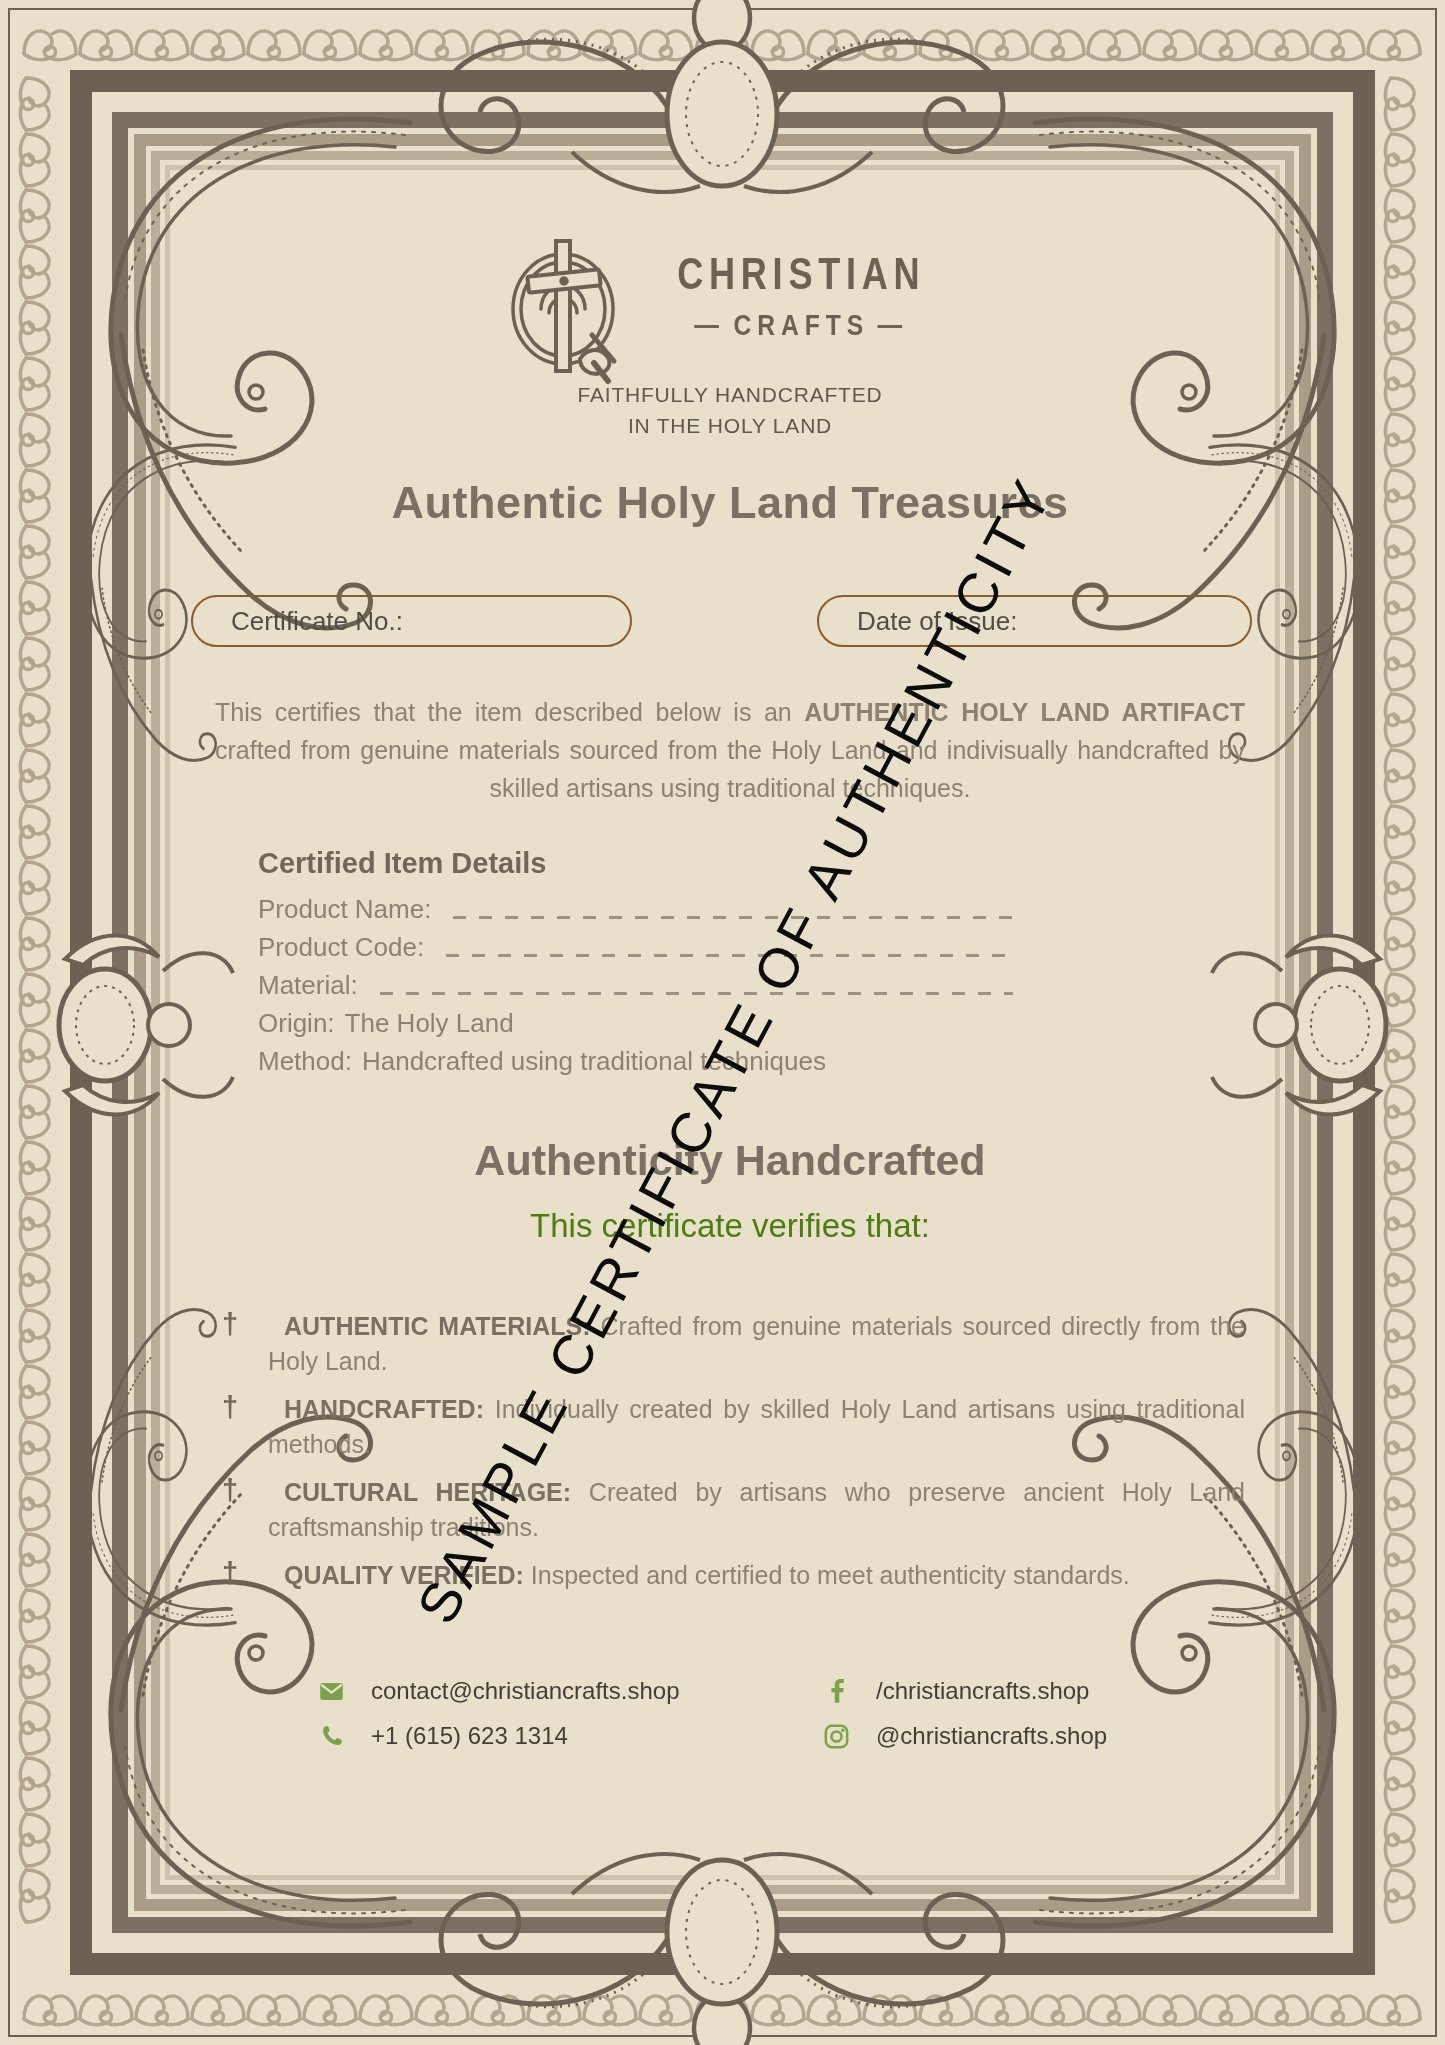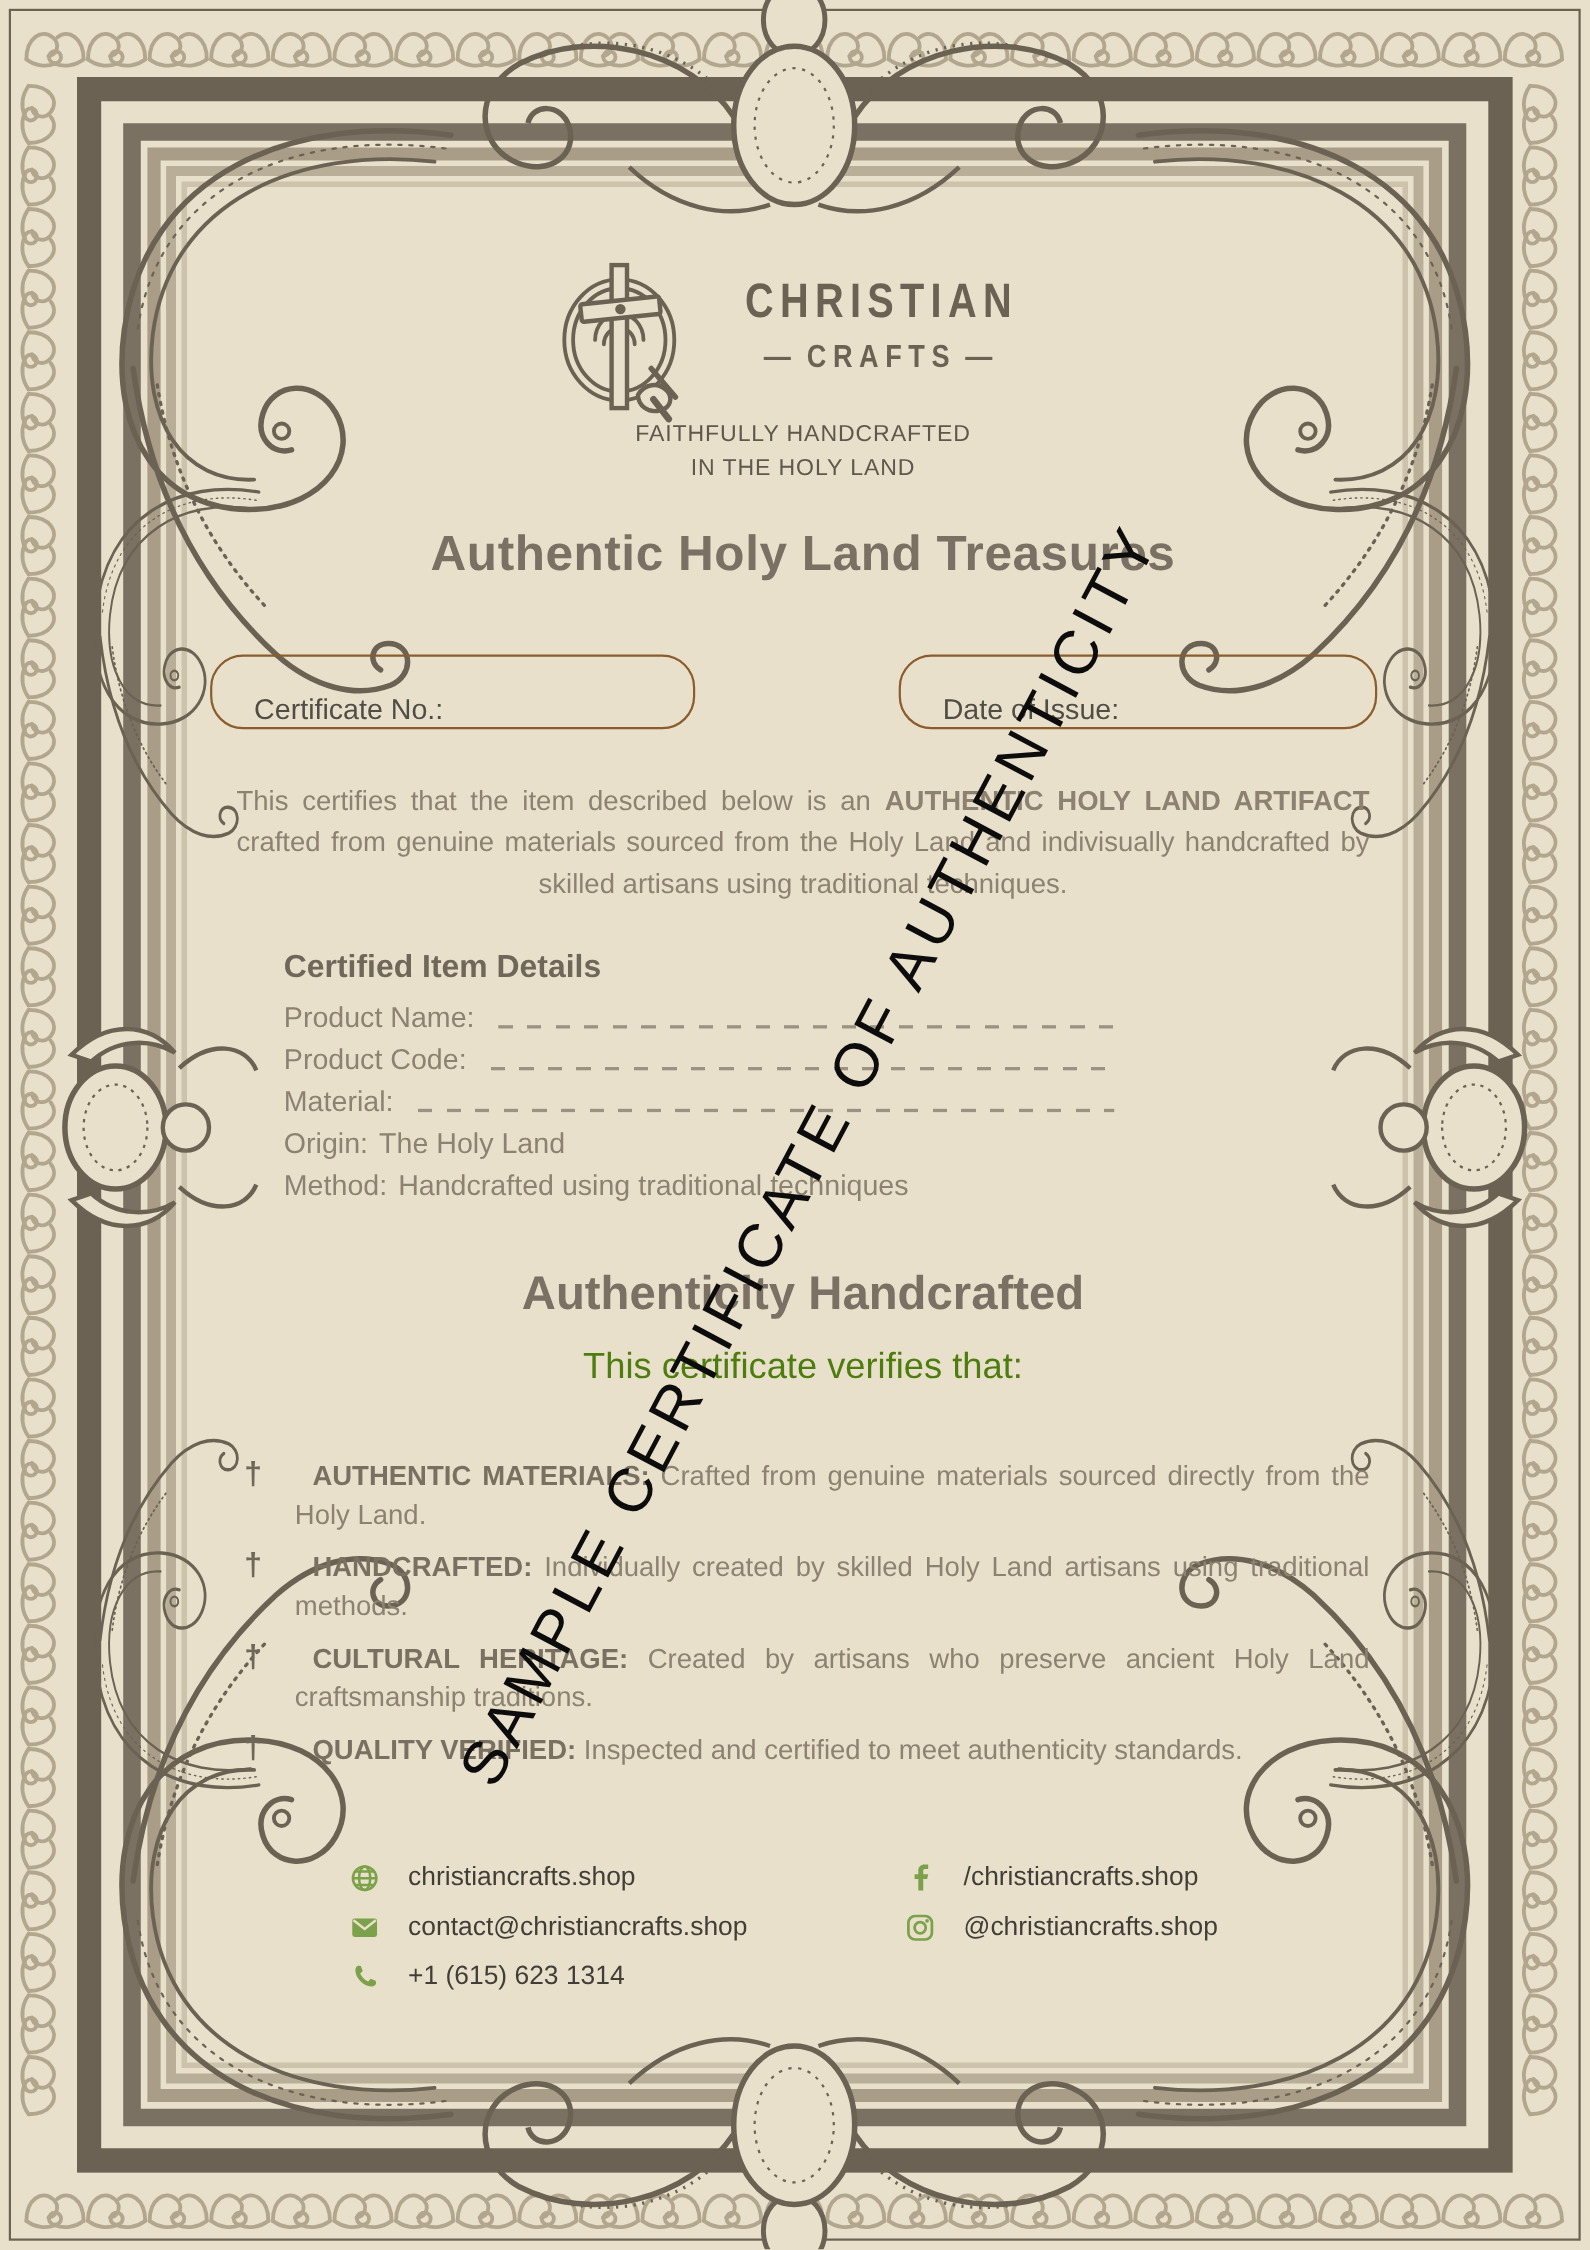--- a/index.html
+++ b/index.html
@@ -35,22 +35,22 @@
   }
   .brand-sub{
     margin-top:10px;font-size:29px;font-weight:bold;color:#6b6254;letter-spacing:7px;
     transform:scaleX(.85);transform-origin:center;text-align:center;white-space:nowrap;
     display:flex;justify-content:center;gap:10px;align-items:center;
   }
   .tagline{margin-top:4px;text-align:center;font-size:21px;line-height:31px;letter-spacing:.8px;color:#5f584c;font-weight:500;}
   .cert-title{margin-top:36px;text-align:center;font-size:45px;font-weight:bold;color:#7a7164;letter-spacing:.5px;}
   .boxes{margin-top:66px;margin-left:-24px;width:1061px;display:flex;justify-content:space-between;}
   .field-box{
-    height:68px;border:2.5px solid #8b5c2c;border-radius:30px;background:transparent;
-    display:flex;align-items:flex-end;padding-left:38px;box-sizing:border-box;
+    height:52px;border:2.5px solid #8b5c2c;border-radius:30px;background:transparent;
+    display:flex;align-items:center;padding-left:38px;box-sizing:border-box;
     font-size:26px;color:#504d46;
   }
   .field-box.no{width:441px;}
   .field-box.date{width:435px;}
   .intro{margin-top:46px;font-size:25px;line-height:38px;text-align:justify;text-align-last:center;color:#8d8271;}
   .intro b{font-weight:bold;}
   .details{margin-top:40px;padding-left:43px;}
   .details h2{margin:0 0 10px 0;font-size:29px;font-weight:bold;color:#6f6759;}
   .detail-row{display:flex;align-items:flex-end;width:757px;font-size:26px;line-height:38px;color:#8d8271;}
   .detail-row .lbl{white-space:nowrap;}
@@ -367,30 +367,20 @@
     </div>
     <div class="bullet">
       <span class="cross">†</span><b>QUALITY VERIFIED:</b><span> Inspected and certified to meet authenticity standards.</span>
     </div>
   </div>
 
   <div class="footer">
     <div class="fcol left">
       <div class="frow">
         <svg class="ficon" viewBox="0 0 24 24">
-          <g fill="none" stroke="#7ba24a" stroke-width="2">
-            <circle cx="12" cy="12" r="9.5"></circle>
-            <ellipse cx="12" cy="12" rx="4.5" ry="9.5"></ellipse>
-            <path d="M2.5 12 h19 M4 6.5 h16 M4 17.5 h16"></path>
-          </g>
-        </svg>
-        <span class="ftext">christiancrafts.shop</span>
-      </div>
-      <div class="frow">
-        <svg class="ficon" viewBox="0 0 24 24">
           <rect x="2" y="4.5" width="20" height="15" rx="2" fill="#7ba24a"></rect>
           <path d="M3 6 L12 13 L21 6" fill="none" stroke="#e9e0cb" stroke-width="2"></path>
         </svg>
         <span class="ftext">contact@christiancrafts.shop</span>
       </div>
       <div class="frow">
         <svg class="ficon" viewBox="0 0 24 24">
           <path fill="#7ba24a" d="M7.5 2.8 C6 2.6 4.6 4 4.5 6 c-.3 6.5 7 14 13.5 13.5 2-.1 3.4-1.5 3.2-3 l-.3-1.6 -4-1.6 -2 2.1 c-2.8-1.2-5.3-3.7-6.5-6.5 l2.1-2 -1.6-4z"></path>
         </svg>
         <span class="ftext">+1 (615) 623 1314</span>

